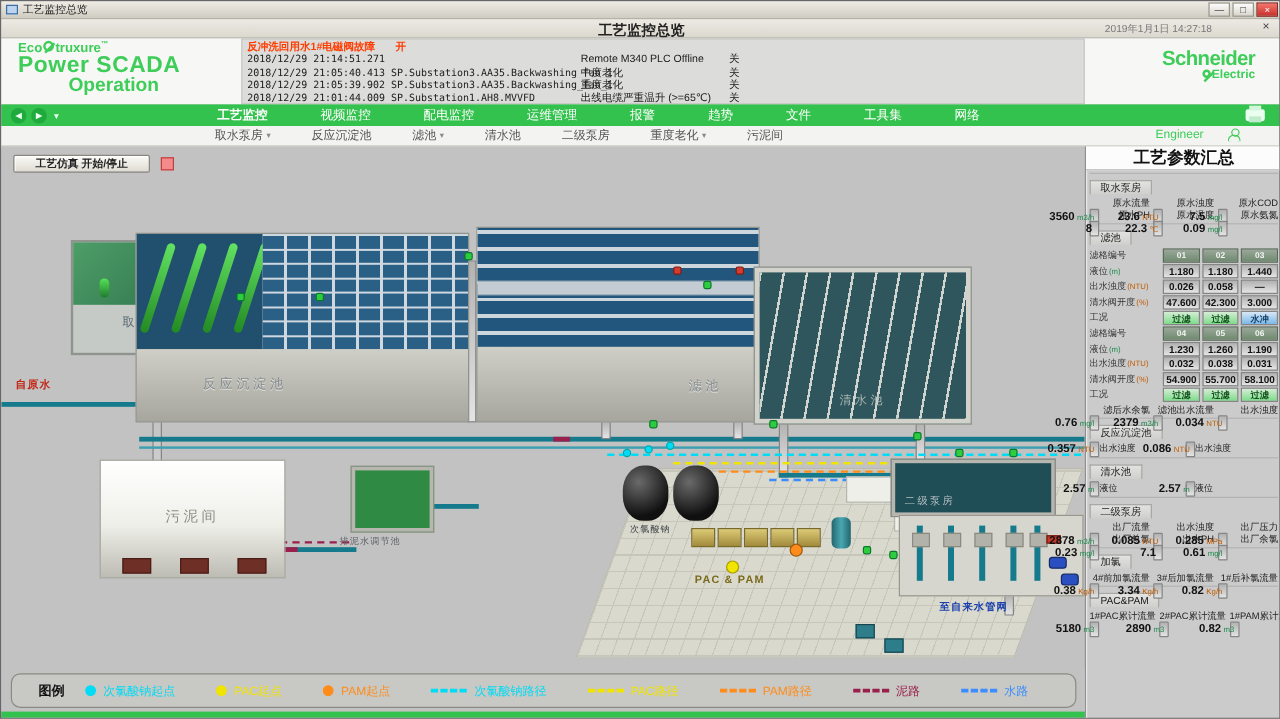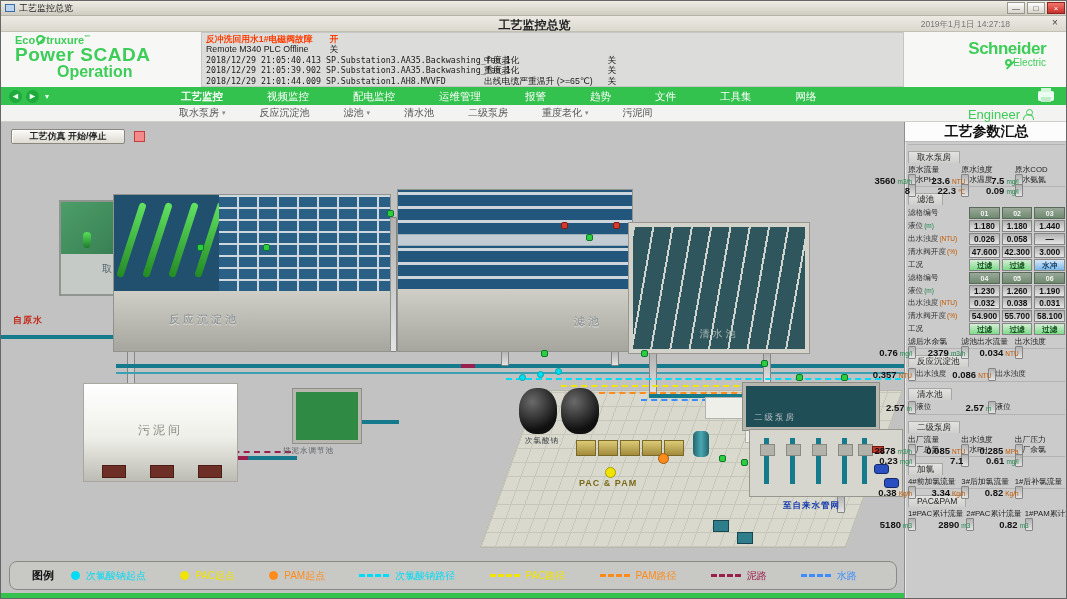--- a/index.html
+++ b/index.html
@@ -27,42 +27,42 @@
   .oslash{display:inline-block;width:9px;height:9px;border:2px solid var(--brand_green,#3dcd58);border-radius:50%;position:relative;margin:0 1px;}
   .oslash::after{content:"";position:absolute;left:-2px;top:3px;width:11px;height:0;border-top:2px solid var(--brand_green,#3dcd58);transform:rotate(-45deg);}
   .alarmbox{position:absolute;left:200px;top:0;width:703px;height:55px;background:#dcdcda;border:1px solid #c6c6c4;font-size:8.8px;color:#1a1a1a;padding:1px 4px;}
   .arow{display:flex;height:10.4px;line-height:10.4px;white-space:pre;overflow:hidden;cursor:default;}
   .a-time{width:278px;font-family:"DejaVu Sans Mono","Liberation Mono",monospace;font-size:8.3px;}
   .a-msg{width:118px;}
   .a-state{width:20px;text-align:center;}
   .arow.active{color:var(--alarm_red,#ff3c00);font-weight:bold;}
   .schneider{position:absolute;right:22px;top:9px;text-align:right;color:var(--brand_green,#3dcd58);}
   .schneider .s1{font-size:17px;font-weight:bold;letter-spacing:-.5px;line-height:16px;}
-  .schneider .s2{font-size:10px;font-weight:normal;}
+  .schneider .s2{font-size:10px;font-weight:bold;}
 
   
   .navbar{position:absolute;left:0;top:86px;width:1067px;height:18px;background:var(--nav_green,#33c24d);display:flex;align-items:center;}
   .navctl{display:flex;align-items:center;gap:4px;margin-left:8px;}
   .cbtn{width:13px;height:13px;border-radius:50%;background:#20a93c;color:#eafff0;font-size:9px;line-height:12px;text-align:center;}
   .ncaret{color:#eafff0;font-size:8px;margin-left:2px;}
   .navitems{display:flex;margin-left:110px;}
   .nav-item{color:#fff;font-size:10.5px;padding:12px 22px;line-height:17px;position:relative;cursor:pointer;}
   .nav-item.active{font-weight:bold;}
   .nav-item.active::after{content:"";position:absolute;left:18px;right:18px;bottom:1px;border-bottom:2px solid #fff;}
   .printer{position:absolute;right:14px;top:4px;width:16px;height:10px;background:#eafff0;border-radius:2px;}
   .printer::before{content:"";position:absolute;left:3px;top:-3px;width:10px;height:4px;background:#d2f5dc;}
   .printer::after{content:"";position:absolute;left:3px;top:6px;width:10px;height:5px;background:#bfeccb;}
 
   
   .subnav{position:absolute;left:0;top:104px;width:1067px;height:17px;background:#f3f3f1;border-bottom:1px solid #cfcfcb;display:flex;align-items:center;}
   .subtabs{display:flex;margin-left:178px;gap:34px;}
   .subtab{font-size:10px;color:#555;cursor:pointer;display:flex;align-items:center;gap:3px;}
   .subtab .caret{display:none;font-size:7px;color:#888;}
   .subtab .caret.dd{display:inline;}
-  .user{position:absolute;right:34px;top:2px;color:var(--brand_green,#3dcd58);font-size:13px;display:flex;align-items:center;gap:3px;}
+  .user{position:absolute;right:34px;top:2px;color:var(--brand_green,#3dcd58);font-size:10px;display:flex;align-items:center;gap:20px;}
   .person{width:11px;height:11px;position:relative;}
   .person::before{content:"";position:absolute;left:3px;top:0;width:5px;height:5px;border:1.4px solid var(--brand_green,#3dcd58);border-radius:50%;}
   .person::after{content:"";position:absolute;left:0;top:5px;width:9px;height:5px;border:1.4px solid var(--brand_green,#3dcd58);border-bottom:none;border-radius:6px 6px 0 0;}
 
   
   .diagram{position:absolute;left:0;top:121px;width:903px;height:436px;background:var(--diagram_bg,#c2c2c2);overflow:hidden;}
   .simbtn{position:absolute;left:10px;top:7px;width:114px;height:15px;font-size:9px;font-weight:bold;color:#222;background:linear-gradient(#fbfaf7,#dedbd2);border:1px solid #8a8780;border-radius:2px;text-align:center;line-height:13px;box-shadow:1px 1px 0 #fff inset;cursor:pointer;}
   .simind{position:absolute;left:133px;top:9px;width:11px;height:11px;background:#f48a8a;border:1px solid #c04040;}
   .dlabel{position:absolute;font-size:8px;color:#5d6166;letter-spacing:1px;white-space:nowrap;}
   .gridfloor{position:absolute;left:536px;top:268px;width:366px;height:158px;background-color:#d9d9cd;background-image:repeating-linear-gradient(0deg,#c6c6ba 0 1px,transparent 1px 14px),repeating-linear-gradient(90deg,#c6c6ba 0 1px,transparent 1px 14px);transform:skewX(-20deg);transform-origin:top left;border:1px solid #b9b9ad;}
@@ -119,21 +119,21 @@
   .cube{position:absolute;width:16px;height:12px;background:#2e7d8a;border:1px solid #174650;}
 
   
   .panel{position:absolute;left:903px;top:121px;width:164px;height:478px;background:#cbcbcb;border-left:1px solid #8f8f8f;box-shadow:1px 0 0 #e8e8e8 inset;padding:0 3px;}
   .ptitle{background:#fcfcfc;margin:0 -3px;text-align:center;font-size:14px;font-weight:bold;color:#111;line-height:19px;border-bottom:1px solid #bbb;}
   .sec{margin-top:2px;border-top:1px solid #b3b3b3;padding-top:1px;}
   .sec:first-of-type{border-top:none;}
   .sectab{display:inline-block;background:linear-gradient(#e2e2e0,#cfcfcd);border:1px solid #a8a8a4;border-bottom:none;padding:0 8px;font-size:8.5px;color:#222;line-height:11px;cursor:pointer;}
   .secbody{margin-top:1px;}
   .grid3{display:grid;grid-template-columns:repeat(3,1fr);gap:1px 3px;}
-  .pbox .pl{font-size:7.8px;color:#222;text-align:left;line-height:9px;white-space:nowrap;overflow:hidden;}
+  .pbox .pl{font-size:7.8px;color:#222;text-align:right;line-height:9px;white-space:nowrap;overflow:hidden;}
   .pv{display:flex;justify-content:flex-end;align-items:baseline;gap:2px;height:13px;background:linear-gradient(#b2b2b2,#e4e4e4);border:1px solid #858585;border-radius:1px;padding:0 3px;}
   .val{font-size:9.5px;font-weight:bold;color:#111;line-height:12px;}
   .u{font-size:6.5px;}
   .u-warm{color:#c05a00;} .u-cool{color:#1f8a4d;}
   .grid2in{display:grid;grid-template-columns:1fr 1fr;gap:2px;}
   .pboxin{display:flex;align-items:center;gap:2px;}
   .pboxin .pl2{font-size:7.5px;color:#222;white-space:nowrap;}
   .pboxin .pv{flex:1;}
   .ftable{margin-top:1px;}
   .frow{display:flex;align-items:center;height:12.4px;margin-top:.5px;}
@@ -181,21 +181,21 @@
 
   <div class="header">
     <div class="logo">
       <div class="l1"><span>Eco</span><span class="oslash"></span><span>truxure</span><sup>™</sup></div>
       <div class="l2">Power SCADA</div>
       <div class="l3">Operation</div>
     </div>
     <div class="alarmbox">
   <div class="arow active"><span class="a-msg">反冲洗回用水1#电磁阀故障</span><span class="a-state">开</span></div>
 
-  <div class="arow"><span class="a-msg">Remote M340 PLC Offline</span><span class="a-state">关</span></div>
+  <div class="arow"><span class="a-time">2018/12/29 21:14:51.271</span><span class="a-msg">Remote M340 PLC Offline</span><span class="a-state">关</span></div>
 
   <div class="arow"><span class="a-time">2018/12/29 21:05:40.413 SP.Substation3.AA35.Backwashing_fan_1</span><span class="a-msg">中度老化</span><span class="a-state">关</span></div>
 
   <div class="arow"><span class="a-time">2018/12/29 21:05:39.902 SP.Substation3.AA35.Backwashing_fan_1</span><span class="a-msg">重度老化</span><span class="a-state">关</span></div>
 
   <div class="arow"><span class="a-time">2018/12/29 21:01:44.009 SP.Substation1.AH8.MVVFD</span><span class="a-msg">出线电缆严重温升 (&gt;=65℃)</span><span class="a-state">关</span></div>
 </div>
     <div class="schneider">
       <div class="s1">Schneider</div>
       <div class="s2"><span class="oslash" style="width:7px;height:7px;"></span><span>Electric</span></div>

